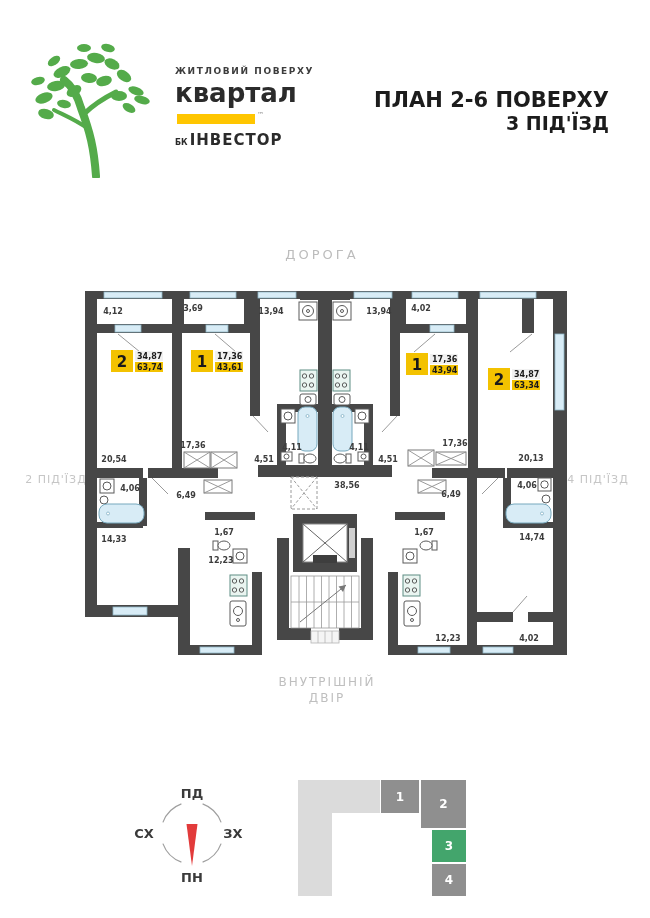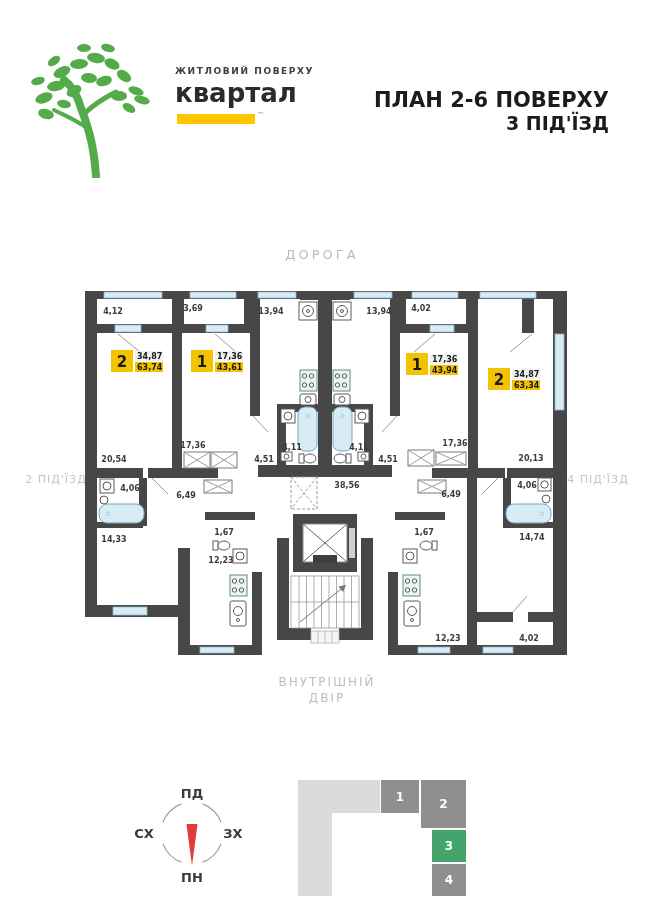--- a/index.html
+++ b/index.html
@@ -78,20 +78,23 @@
     </g>
   </svg>
 
   <div class="logo-text">
     <div class="logo-sub">ЖИТЛОВИЙ ПОВЕРХУ</div>
     <div class="logo-name">квартал</div>
     <div class="logo-bar-row">
       <div class="logo-bar"></div>
       <span class="logo-tm">™</span>
     </div>
+    <div class="logo-dev">
+      <span class="bk">БК</span><span class="inv">ІНВЕСТОР</span>
+    </div>
   </div>
 
   <div class="title-block">
     <div class="title-l1">ПЛАН 2-6 ПОВЕРХУ</div>
     <div class="title-l2">3 ПІД'ЇЗД</div>
   </div>
 
   <svg class="plan-svg" width="650" height="500" viewBox="0 230 650 500">
 
     <text class="sur" x="322" y="259" text-anchor="middle">ДОРОГА</text>

